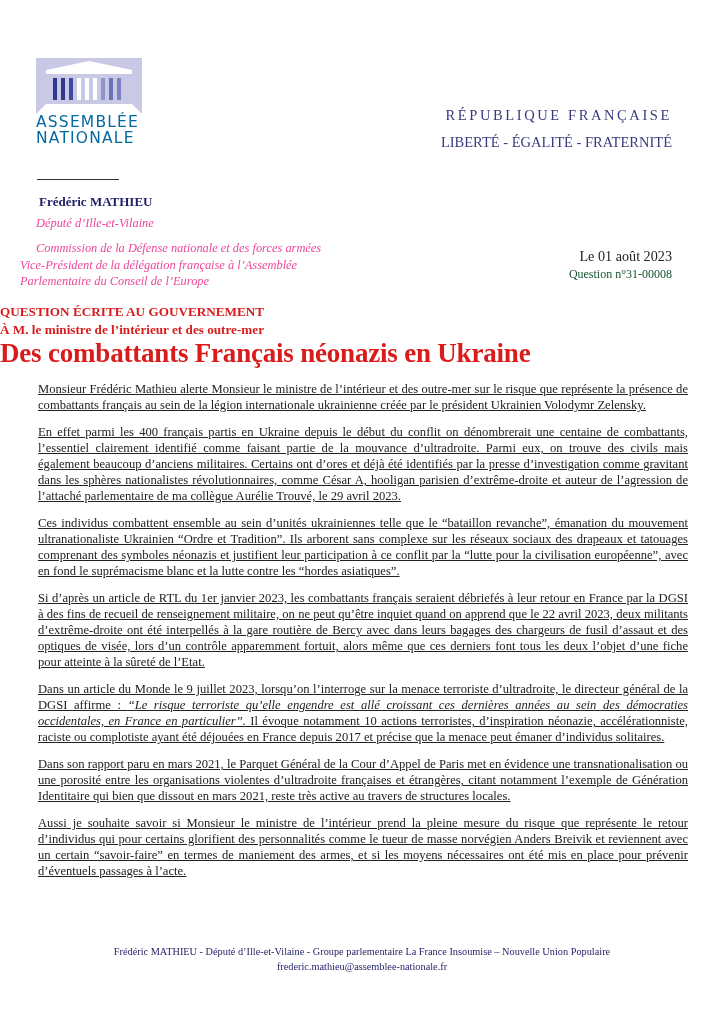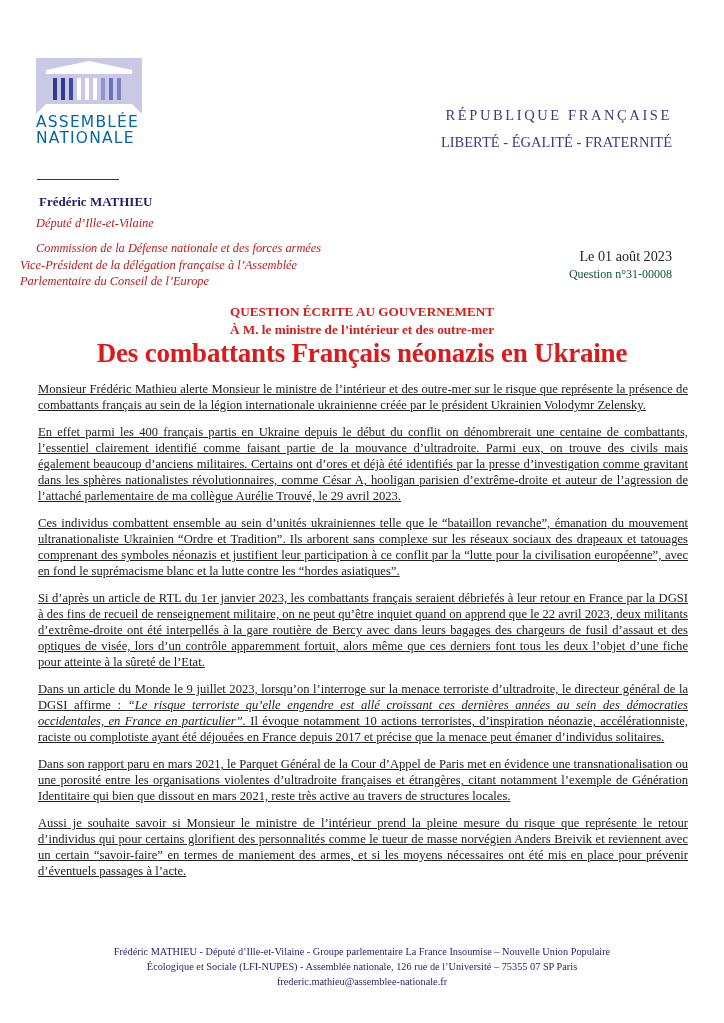--- a/index.html
+++ b/index.html
@@ -12,29 +12,29 @@
     .logo-box { position: absolute; left: 0; top: 0; width: 106px; height: 56px; background: #c9c9e6; }
     .logo-text { position: absolute; left: 0; top: 56px; width: 106px; font-family: "DejaVu Sans", sans-serif;
                  color: #0369a1; font-size: 15.5px; letter-spacing: 1.2px; line-height: 16px; text-align: left; }
 
     .rf { right: 52px; top: 107px; font-size: 14.5px; letter-spacing: 2.6px; color: #3a3a80; text-align: right; }
     .lef { right: 52px; top: 134px; font-size: 14.5px; color: #3a3a80; text-align: left; }
 
     .sep { left: 37px; top: 179px; width: 82px; height: 1px; background: #333; }
 
     .name { left: 39px; top: 194px; font-weight: bold; font-size: 13px; color: #1f1f66; }
-    .it { font-style: italic; font-size: 12.4px; color: #b91c1c; line-height: 16px; }
+    .it { font-style: italic; font-size: 12.4px; color: #ec4899; line-height: 16px; }
     .depute { left: 36px; top: 215px; }
     .commission { left: 36px; top: 240px; }
     .vp { left: 20px; top: 257px; width: 320px; }
 
     .date { right: 52px; top: 248px; font-size: 14.2px; color: #222; text-align: right; }
     .qnum { right: 52px; top: 267px; font-size: 12px; color: #14532d; text-align: right; }
 
-    .red { color: #d91b1b; font-weight: bold; text-align: center; width: 724px; left: 0; }
+    .red { color: #d91b1b; font-weight: bold; text-align: left; width: 724px; left: 0; }
     .qe { top: 304px; font-size: 13.2px; }
     .minister { top: 322px; font-size: 13.2px; }
     .title { top: 338px; font-size: 27px; letter-spacing: -0.2px; }
 
     .body { left: 38px; width: 650px; font-size: 12.6px; line-height: 16px; text-align: justify; color: #222; text-decoration: underline; }
     .body p { margin: 0 0 11px 0; }
     .p1 { top: 381px; }
 
     .footer { left: 0; width: 724px; top: 936px; text-align: center; font-size: 10.3px; line-height: 15px; color: #1f1f66; margin-top: 8px; }
   </style>
@@ -86,15 +86,14 @@
   <p>En effet parmi les 400 français partis en Ukraine depuis le début du conflit on dénombrerait une centaine de combattants, l’essentiel clairement identifié comme faisant partie de la mouvance d’ultradroite. Parmi eux, on trouve des civils mais également beaucoup d’anciens militaires. Certains ont d’ores et déjà été identifiés par la presse d’investigation comme gravitant dans les sphères nationalistes révolutionnaires, comme César A, hooligan parisien d’extrême-droite et auteur de l’agression de l’attaché parlementaire de ma collègue Aurélie Trouvé, le 29 avril 2023.</p>
   <p>Ces individus combattent ensemble au sein d’unités ukrainiennes telle que le “bataillon revanche”, émanation du mouvement ultranationaliste Ukrainien “Ordre et Tradition”. Ils arborent sans complexe sur les réseaux sociaux des drapeaux et tatouages comprenant des symboles néonazis et justifient leur participation à ce conflit par la “lutte pour la civilisation européenne”, avec en fond le suprémacisme blanc et la lutte contre les “hordes asiatiques”.</p>
   <p>Si d’après un article de RTL du 1er janvier 2023, les combattants français seraient débriefés à leur retour en France par la DGSI à des fins de recueil de renseignement militaire, on ne peut qu’être inquiet quand on apprend que le 22 avril 2023, deux militants d’extrême-droite ont été interpellés à la gare routière de Bercy avec dans leurs bagages des chargeurs de fusil d’assaut et des optiques de visée, lors d’un contrôle apparemment fortuit, alors même que ces derniers font tous les deux l’objet d’une fiche pour atteinte à la sûreté de l’Etat.</p>
   <p><span>Dans un article du Monde le 9 juillet 2023, lorsqu’on l’interroge sur la menace terroriste d’ultradroite, le directeur général de la DGSI affirme : </span><em>“Le risque terroriste qu’elle engendre est allé croissant ces dernières années au sein des démocraties occidentales, en France en particulier”.</em><span> Il évoque notamment 10 actions terroristes, d’inspiration néonazie, accélérationniste, raciste ou complotiste ayant été déjouées en France depuis 2017 et précise que la menace peut émaner d’individus solitaires.</span></p>
   <p>Dans son rapport paru en mars 2021, le Parquet Général de la Cour d’Appel de Paris met en évidence une transnationalisation ou une porosité entre les organisations violentes d’ultradroite françaises et étrangères, citant notamment l’exemple de Génération Identitaire qui bien que dissout en mars 2021, reste très active au travers de structures locales.</p>
   <p>Aussi je souhaite savoir si Monsieur le ministre de l’intérieur prend la pleine mesure du risque que représente le retour d’individus qui pour certains glorifient des personnalités comme le tueur de masse norvégien Anders Breivik et reviennent avec un certain “savoir-faire” en termes de maniement des armes, et si les moyens nécessaires ont été mis en place pour prévenir d’éventuels passages à l’acte.</p>
 </div>
 
 <div class="abs footer">
   <div>Frédéric MATHIEU - Député d’Ille-et-Vilaine - Groupe parlementaire La France Insoumise – Nouvelle Union Populaire</div>
-  <div>Écologique et Sociale (LFI-NUPES) - Assemblée nationale, 126 rue de l’Université – 75355 07 SP Paris</div>
   <div>frederic.mathieu@assemblee-nationale.fr</div>
 </div>
 
 </body></html>

